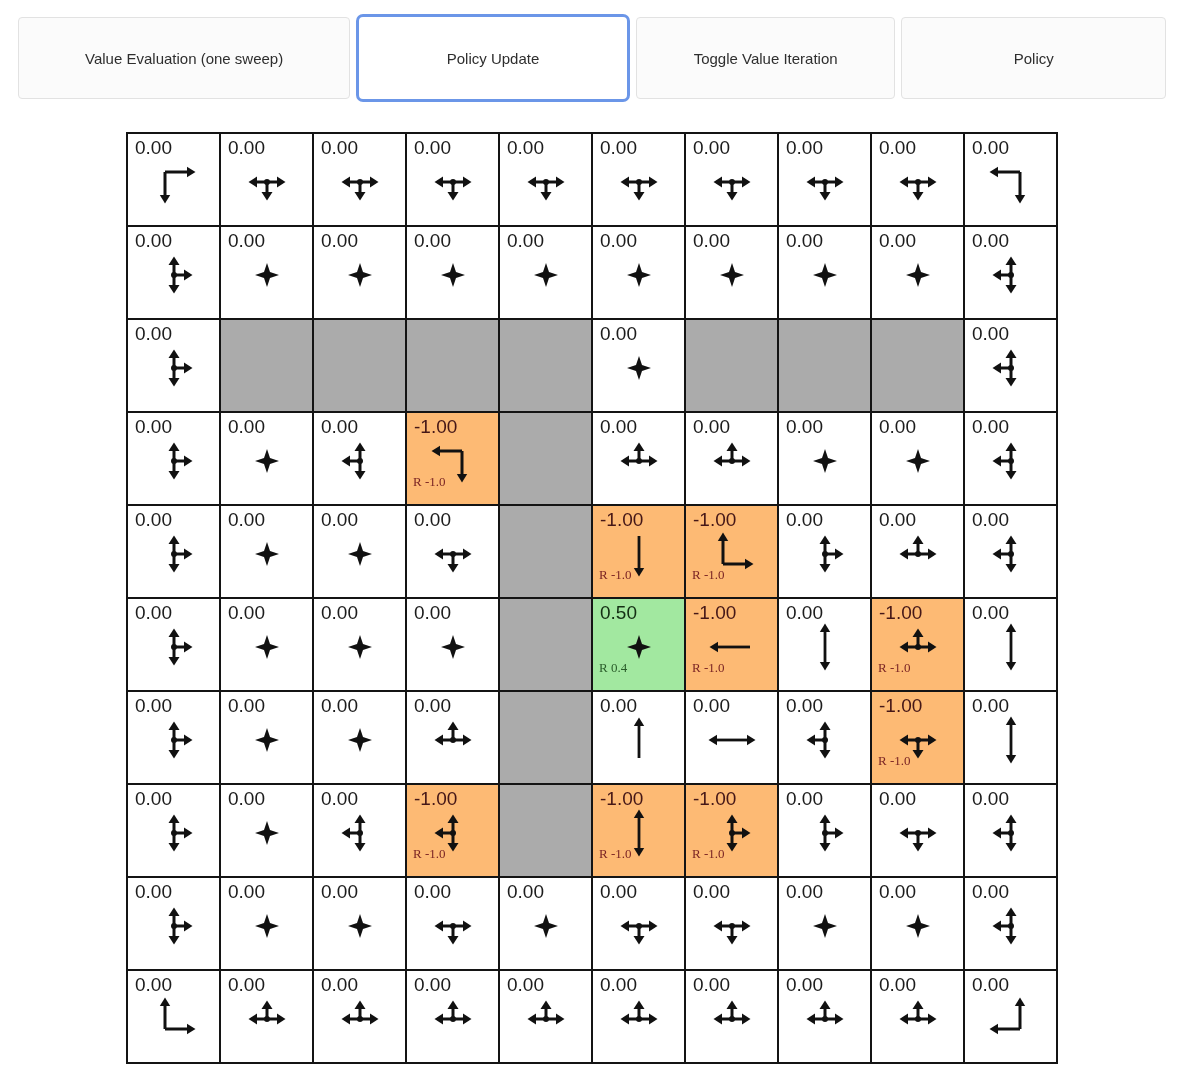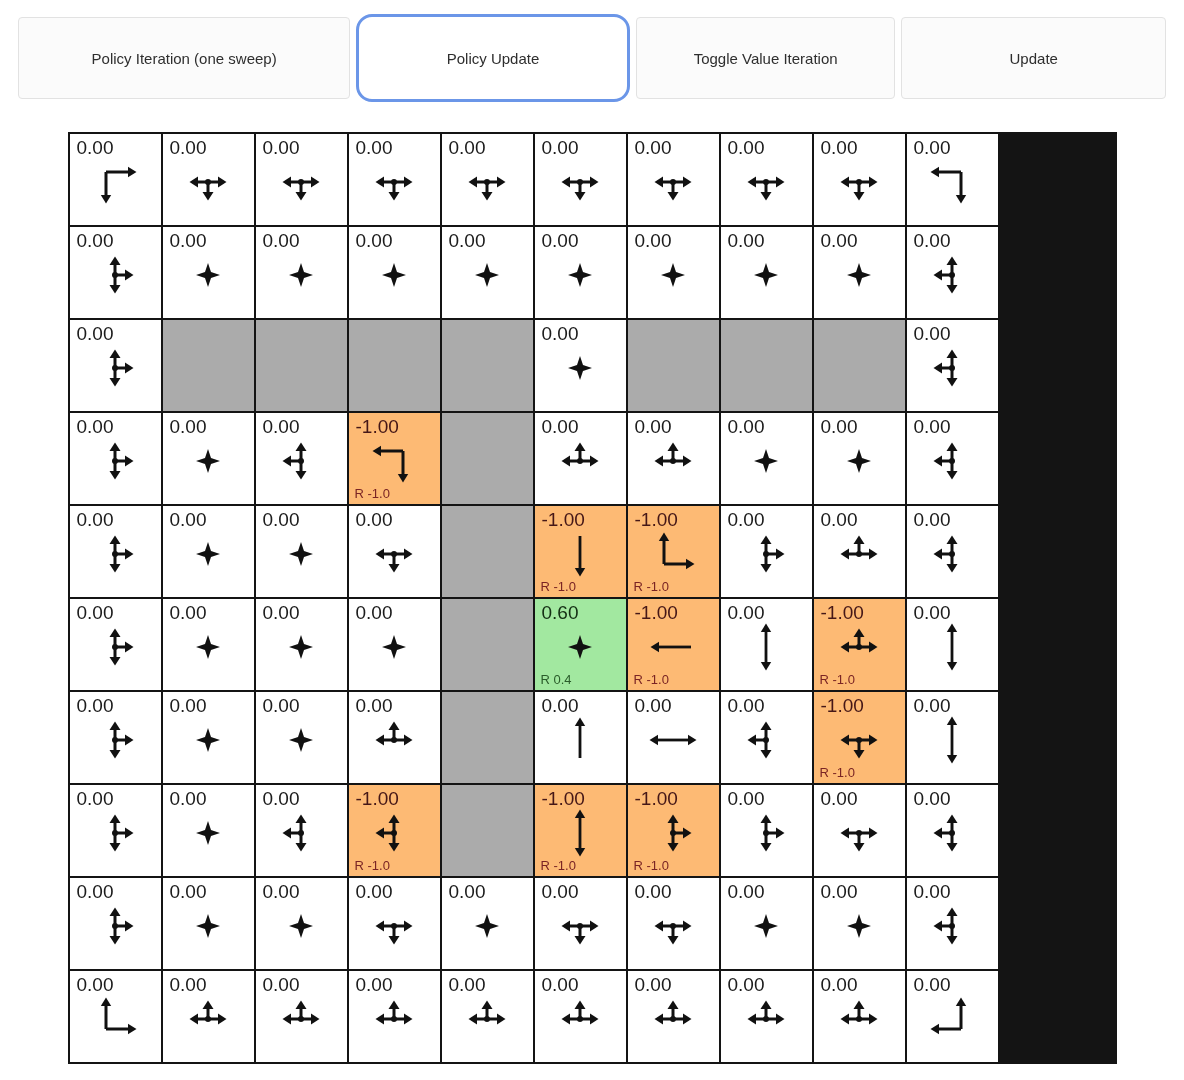--- a/index.html
+++ b/index.html
@@ -6,45 +6,45 @@
   body{width:1184px;height:1080px;font-family:"Liberation Sans",sans-serif;position:relative;overflow:hidden;}
 
   .toolbar{display:flex;gap:6px;padding:14px 18px 0 18px;align-items:center;}
   .btn{height:82px;background:#fbfbfb;border:1px solid #e2e2e2;border-radius:4px;
        display:flex;align-items:center;justify-content:center;
        font-size:15px;color:#2e2e2e;cursor:pointer;box-sizing:border-box;}
   .btn.b0{flex:1.27;}
   .btn.b1{flex:1.02;}
   .btn.b2{flex:0.98;text-align:right;}
   .btn.b3{flex:1.0;}
-  .btn.active{background:#ffffff;border:3px solid #6b96e8;border-radius:16px;height:88px;}
+  .btn.active{background:#ffffff;border:3px solid #6b96e8;border-radius:7px;height:88px;}
 
-  .grid-wrap{width:1049px;margin:30px auto 0 auto;}
+  .grid-wrap{width:932px;margin:30px auto 0 auto;}
   .grid{display:grid;grid-template-columns:repeat(10,91px);grid-auto-rows:91px;
         gap:2px;background:#141414;border:2px solid #141414;}
   .cell{position:relative;background:#ffffff;}
   .cell.wall{background:#ababab;}
   .cell.negative{background:#fdba74;}
   .cell.positive{background:#a2e8a0;}
   .val{position:absolute;top:3px;left:7px;font-size:19px;color:#1c1c1c;white-space:nowrap;}
   .cell.negative .val{color:#451717;}
   .cell.positive .val{color:#142f14;}
-  .rew{position:absolute;bottom:3px;left:6px;font-size:13px;white-space:nowrap;}
+  .rew{position:absolute;bottom:14px;left:6px;font-size:13px;white-space:nowrap;font-family:Liberation Serif, serif;}
   .cell.negative .rew{color:#7a2424;}
   .cell.positive .rew{color:#2a5c2a;}
   .arr{position:absolute;left:50%;top:53%;transform:translate(-50%,-50%);width:60px;height:60px;}
 </style>
 </head>
 <body>
 
 <div class="toolbar">
-  <button class="btn b0">Policy Iteration (one sweep)</button>
+  <button class="btn b0">Value Evaluation (one sweep)</button>
   <button class="btn b1 active">Policy Update</button>
   <button class="btn b2">Toggle Value Iteration</button>
-  <button class="btn b3">Update</button>
+  <button class="btn b3">Policy</button>
 </div>
 
 <div class="grid-wrap">
   <div class="grid" id="grid">
       <div class="cell">
         <div class="val">0.00</div>
         <div class="arr"><svg viewBox="-30 -30 60 60" width="60" height="60">
             <line x1="-9" y1="-10" x2="13" y2="-10" stroke="#111111" stroke-width="3"></line>
             <polygon fill="#111111" points="21.5,-10 13,-4.8 13,-15.2"></polygon>
             <line x1="-9" y1="-10" x2="-9" y2="13" stroke="#111111" stroke-width="3"></line>
@@ -470,21 +470,21 @@
           </svg></div>
       </div>
       <div class="cell">
         <div class="val">0.00</div>
         <div class="arr"><svg viewBox="-30 -30 60 60" width="60" height="60">
             <polygon fill="#111111" points="0,-12 3,-3 12,0 3,3 0,12 -3,3 -12,0 -3,-3"></polygon>
           </svg></div>
       </div>
       <div class="cell wall"></div>
       <div class="cell positive">
-        <div class="val">0.60</div>
+        <div class="val">0.50</div>
         <div class="arr"><svg viewBox="-30 -30 60 60" width="60" height="60">
             <polygon fill="#111111" points="0,-12 3,-3 12,0 3,3 0,12 -3,3 -12,0 -3,-3"></polygon>
           </svg></div>
         <div class="rew">R 0.4</div>
       </div>
       <div class="cell negative">
         <div class="val">-1.00</div>
         <div class="arr"><svg viewBox="-30 -30 60 60" width="60" height="60">
             <line x1="18" y1="0" x2="-14" y2="0" stroke="#111111" stroke-width="2.8"></line>
             <polygon fill="#111111" points="-22.5,0 -14,-5.2 -14,5.2"></polygon>

